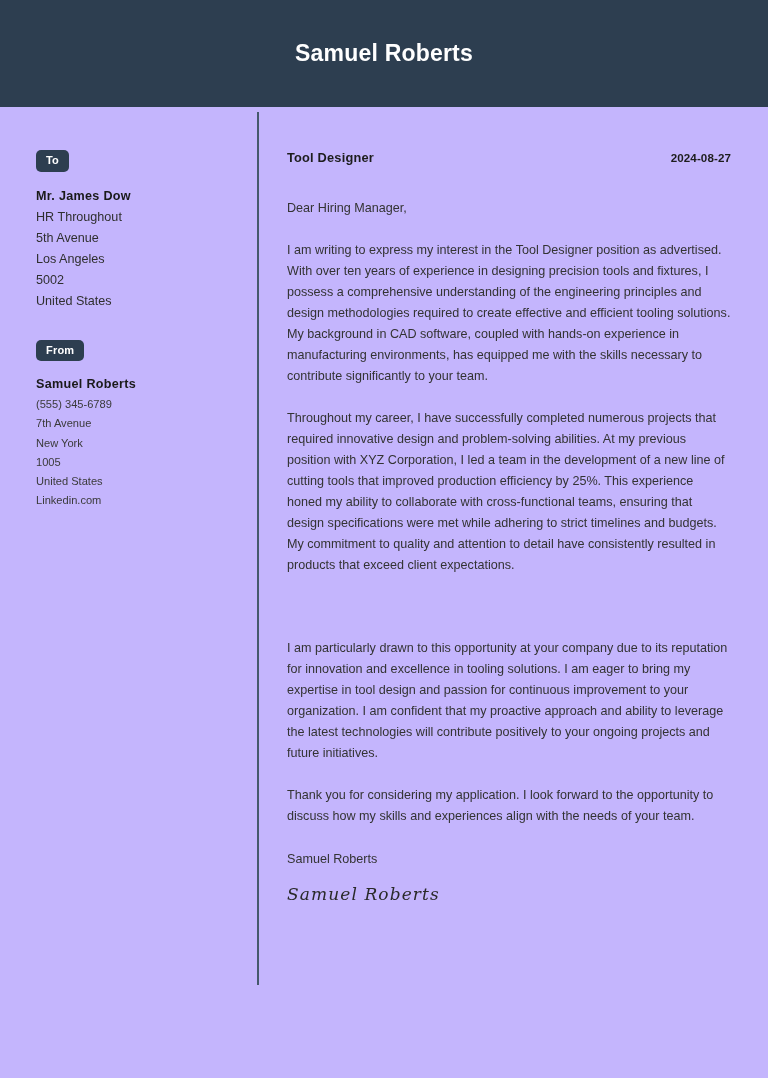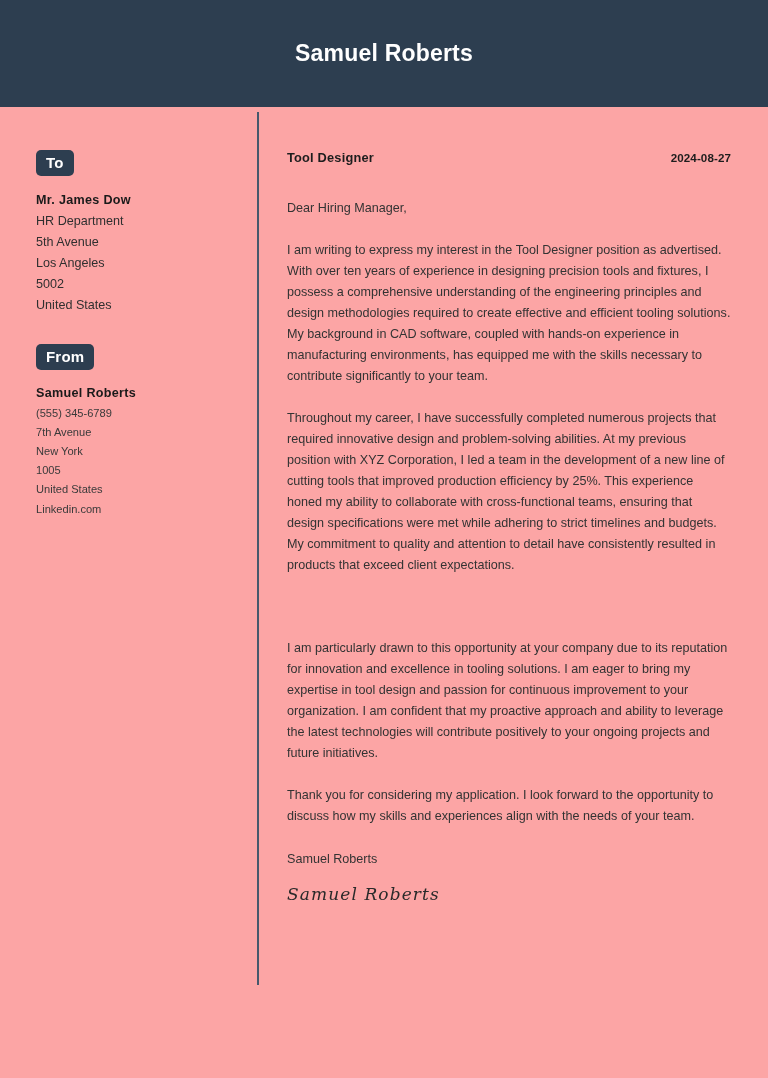--- a/index.html
+++ b/index.html
@@ -14,21 +14,21 @@
     background: #ffffff;
     font-family: "Liberation Sans", sans-serif;
     -webkit-font-smoothing: antialiased;
     overflow: hidden;
   }
 
   .page {
     position: relative;
     width: 768px;
     height: 1078px;
-    background: #fca5a5;
+    background: #c4b5fd;
   }
 
   
   .header-band {
     position: absolute;
     top: 0;
     left: 0;
     width: 768px;
     height: 107px;
     background: #2d3e50;
@@ -60,21 +60,21 @@
     position: absolute;
     left: 36px;
     top: 150px;
     width: 200px;
   }
 
   .badge {
     display: inline-block;
     background: #2d3e50;
     color: #ffffff;
-    font-size: 15px;
+    font-size: 11px;
     font-weight: 700;
     border-radius: 5px;
     padding: 5px 10px 5px 10px;
     line-height: 1.05;
     letter-spacing: 0.2px;
   }
 
   .addr-block-to {
     margin-top: 14px;
     color: #2f2f2f;
@@ -175,21 +175,21 @@
   </div>
 
   <div class="divider"></div>
 
   <div class="sidebar">
 
     <div class="to-wrap">
       <span class="badge">To</span>
       <div class="addr-block-to">
         <div class="addr-name addr-line">Mr. James Dow</div>
-        <div class="addr-line">HR Department</div>
+        <div class="addr-line">HR Throughout</div>
         <div class="addr-line">5th Avenue</div>
         <div class="addr-line">Los Angeles</div>
         <div class="addr-line">5002</div>
         <div class="addr-line">United States</div>
       </div>
     </div>
 
     <div class="from-wrap">
       <span class="badge">From</span>
       <div class="addr-block-from">

